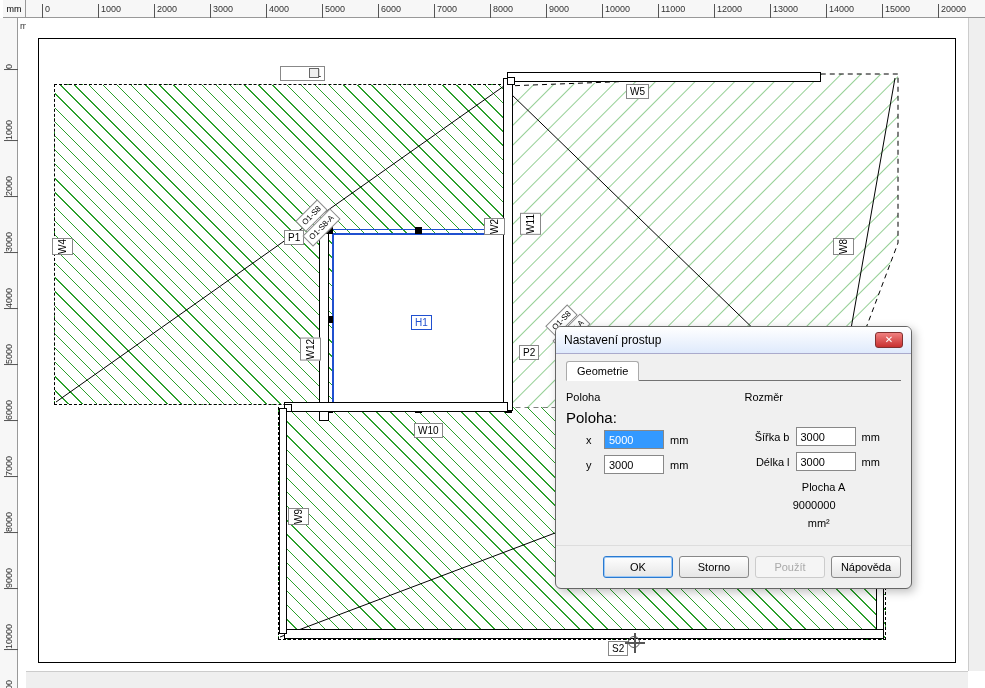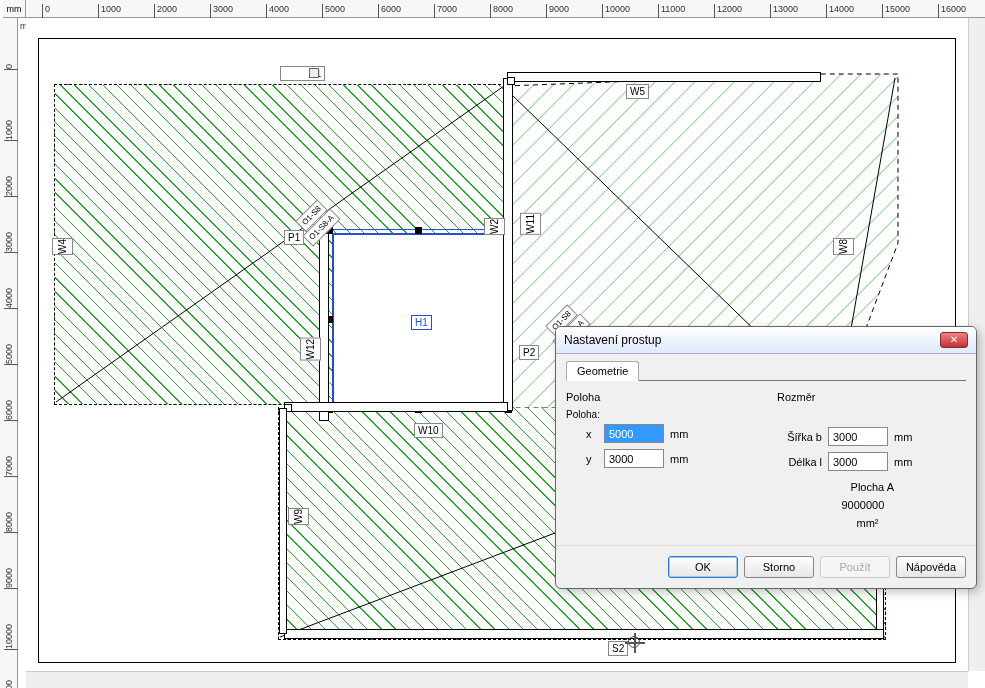--- a/index.html
+++ b/index.html
@@ -30,21 +30,21 @@
   .wall-outline { position: absolute; border: 1px solid #000; background: #fff; }
   .opening { position: absolute; background: #fff; border: 2px solid #2050d0; }
   .handle { position: absolute; width: 7px; height: 7px; background: #000; }
   .sel-box { position: absolute; border: 1px solid #2050d0; }
 
   .tag { position: absolute; font-size: 10px; background: #fff; border: 1px solid #888; padding: 0 3px; line-height: 13px; }
   .tag-v { writing-mode: vertical-rl; transform: rotate(180deg); }
   .tag-blue { color: #2050d0; border-color: #2050d0; }
 
   
-  .dlg { position: absolute; width: 422px; background: #f0f0f0; border: 1px solid #666; border-radius: 6px; box-shadow: 3px 3px 10px rgba(0,0,0,.25); }
+  .dlg { position: absolute; width: 357px; background: #f0f0f0; border: 1px solid #666; border-radius: 6px; box-shadow: 3px 3px 10px rgba(0,0,0,.25); }
   .dlg-title { background: linear-gradient(#fff,#dfeafc); border-radius: 5px 5px 0 0; border-bottom: 1px solid #aac; padding: 5px 8px; font-size: 12px; color: #000; display: flex; justify-content: space-between; align-items: center; }
   .dlg-close { width: 28px; height: 16px; background: linear-gradient(#f08080,#c83030); border: 1px solid #803030; border-radius: 3px; color: #fff; font-size: 10px; text-align: center; line-height: 13px; cursor: pointer; }
   .dlg-body { padding: 6px 10px 10px; }
   .tabbar { border-bottom: 1px solid #737373; margin-bottom: 10px; }
   .tab { display: inline-block; background: #fff; border: 1px solid #aaa; border-bottom: 1px solid #fff; padding: 3px 10px; border-radius: 3px 3px 0 0; position: relative; top: 1px; font-size: 11px; }
   .cols { display: flex; gap: 22px; }
   .col { flex: 1; }
   .col h4 { font-weight: normal; font-size: 11px; margin: 0 0 6px 0; }
   .row { display: flex; align-items: center; margin-bottom: 6px; gap: 6px; font-size: 11px; }
   .row label { width: 45px; text-align: right; }
@@ -76,21 +76,21 @@
     <div class="tick" style="left: 352px;">6000</div>
     <div class="tick" style="left: 408px;">7000</div>
     <div class="tick" style="left: 464px;">8000</div>
     <div class="tick" style="left: 520px;">9000</div>
     <div class="tick" style="left: 576px;">10000</div>
     <div class="tick" style="left: 632px;">11000</div>
     <div class="tick" style="left: 688px;">12000</div>
     <div class="tick" style="left: 744px;">13000</div>
     <div class="tick" style="left: 800px;">14000</div>
     <div class="tick" style="left: 856px;">15000</div>
-    <div class="tick" style="left: 912px;">16000</div>
+    <div class="tick" style="left: 912px;">20000</div>
   </div>
 <div class="ruler-v-lbl2">mm</div>
 <div id="rv" class="ruler-v">
     <div class="tick" style="top: 44px;">0</div>
     <div class="tick" style="top: 100px;">1000</div>
     <div class="tick" style="top: 156px;">2000</div>
     <div class="tick" style="top: 212px;">3000</div>
     <div class="tick" style="top: 268px;">4000</div>
     <div class="tick" style="top: 324px;">5000</div>
     <div class="tick" style="top: 380px;">6000</div>
@@ -179,21 +179,21 @@
     <span>Nastavení prostup</span>
     <span class="dlg-close">✕</span>
   </div>
   <div class="dlg-body">
     <div class="tabbar">
       <div class="tab">Geometrie</div>
     </div>
     <div class="cols">
       <div class="col">
         <h4>Poloha</h4>
-        <div style="font-size:10px;margin-bottom:4px;">Poloha:</div>
+        <div style="font-size:15px;margin-bottom:4px;">Poloha:</div>
         <div class="row">
           <label class="short">x</label>
           <input class="sel" value="5000" style="">
           <span class="unit">mm</span>
         </div>
         <div class="row">
           <label class="short">y</label>
           <input value="3000" style="">
           <span class="unit">mm</span>
         </div>

